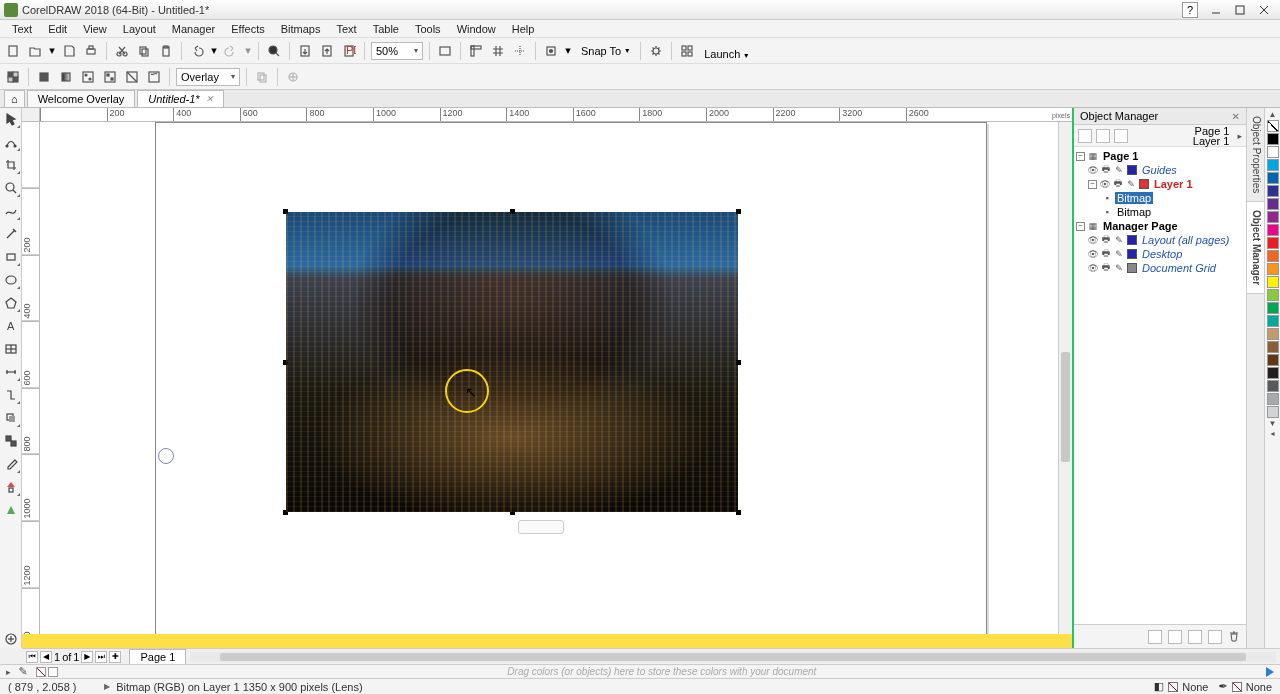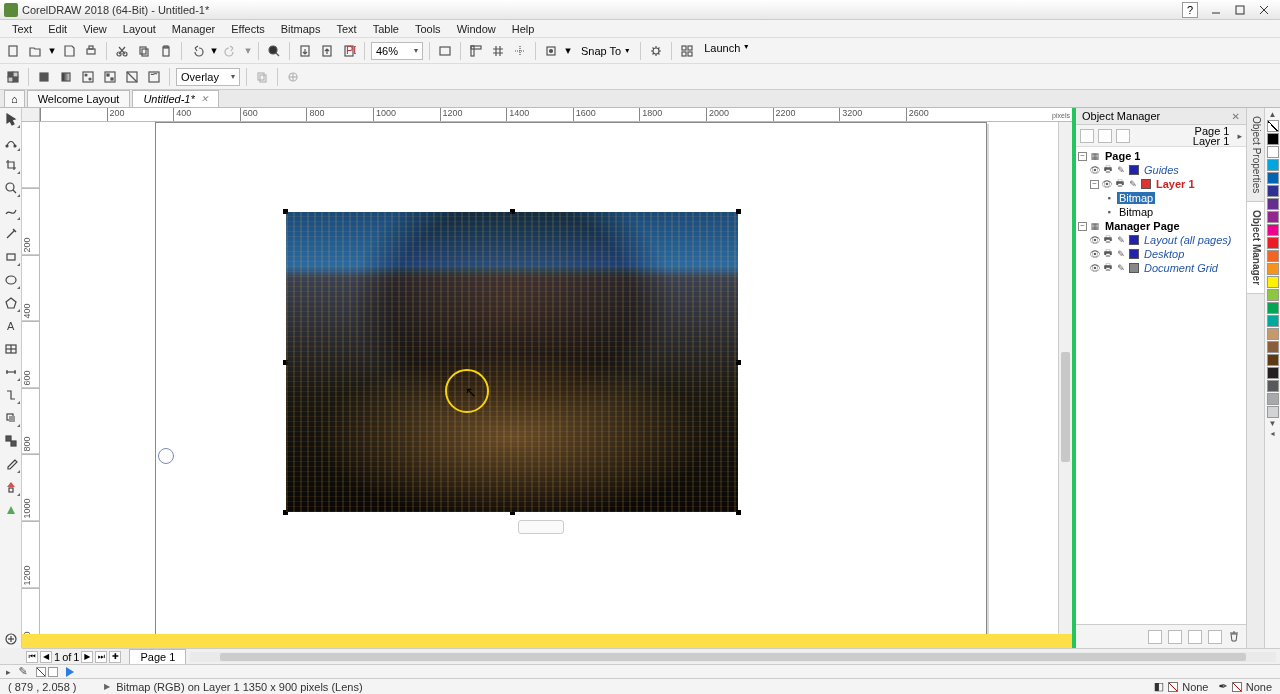--- a/index.html
+++ b/index.html
@@ -20,21 +20,21 @@
 
 
 .stdbar { height:26px; background:#f4f4f4; display:flex; align-items:center; padding:0 4px; gap:4px; border-bottom:1px solid #ddd; }
 .tbtn { width:18px;height:18px;display:flex;align-items:center;justify-content:center;border:1px solid transparent;border-radius:2px; }
 .tbtn svg{ width:14px;height:14px; fill:none; stroke:#555; stroke-width:1.2; }
 .sep{ width:1px;height:18px;background:#ccc;margin:0 2px; }
 .drop{ width:8px; display:flex;align-items:center;justify-content:center; }
 .zoomsel{ width:52px;height:18px;border:1px solid #bbb;background:#fff;display:flex;align-items:center;padding:0 4px; }
 .zoomsel .arr,.generic-dd .arr{ margin-left:auto;font-size:8px;color:#555; }
 .snapto{ display:flex;align-items:center;height:18px;padding:0 4px;border:1px solid transparent;justify-content:space-between; }
-.launch{ display:flex;align-items:flex-start;height:18px;padding:0 4px; }
+.launch{ display:flex;align-items:flex-end;height:18px;padding:0 4px; }
 
 
 .propbar { height:26px; background:#f4f4f4; display:flex; align-items:center; padding:0 4px; gap:4px; border-bottom:1px solid #ccc; }
 .generic-dd{ width:64px;height:18px;border:1px solid #bbb;background:#fff;display:flex;align-items:center;padding:0 4px; }
 
 
 .doctabs{ height:18px; background:#eaeaea; display:flex; align-items:flex-end; padding-left:4px; border-bottom:1px solid #bbb; }
 .doctab{ padding:2px 10px; background:#f8f8f8; border:1px solid #bbb; border-bottom:none; margin-right:2px; display:flex;align-items:center; }
 .doctab.home{ padding:2px 6px; }
 .doctab .close{ margin-left:6px; font-size:9px;color:#888; }
@@ -84,21 +84,21 @@
 .cursor-arrow{ position:absolute; left:425px; top:262px; font-size:14px; color:#000; }
 .small-ring{ position:absolute;width:16px;height:16px;border:1.5px solid #7a8ab5;border-radius:50%;left:118px;top:326px; }
 .pagebreak-widget{ position:absolute; left:478px; top:398px; width:46px;height:14px;border:1px solid #ccc;border-radius:3px;background:#fafafa; }
 
 
 .vscroll{ position:absolute; top:14px; right:0; width:14px; bottom:14px; background:#f0f0f0; border-left:1px solid #ccc; }
 .vscroll .thumb{ position:absolute; left:2px; right:2px; top:230px; height:110px; background:#c8c8c8; border-radius:2px; }
 .units-label{ position:absolute; top:0; right:0; width:14px;height:14px; font-size:8px;color:#666;display:flex;align-items:center;justify-content:center; }
 
 
-.docker{ width:192px; background:#f4f4f4; border-left:4px solid #22c55e; display:flex; }
+.docker{ width:192px; background:#f4f4f4; border-left:2px solid #22c55e; display:flex; }
 .docker .body{ flex:1; display:flex; flex-direction:column; }
 .docker .tabs{ width:18px; background:#ececec; border-left:1px solid #ccc; display:flex;flex-direction:column; }
 .docker .tabs .vtab{ writing-mode:vertical-rl; padding:8px 2px; font-size:10px; color:#444; border-bottom:1px solid #ccc; }
 .docker .tabs .vtab.active{ background:#fff; font-weight:bold; }
 .docker-title{ height:17px; background:#eaeaea; border-bottom:1px solid #ccc; padding:2px 6px; font-size:10px; display:flex;align-items:center; }
 .docker-title .x{ margin-left:auto; font-size:10px;color:#777; }
 .docker-toolbar{ height:22px; display:flex;align-items:center;padding:0 4px;gap:4px;border-bottom:1px solid #ddd; }
 .docker-toolbar .mini{ width:14px;height:14px;border:1px solid #bbb;background:#fff; }
 .docker-toolbar .lbls{ margin-left:auto; font-size:10px; text-align:right;line-height:10px; }
 .tree{ flex:1; background:#fff; overflow:auto; font-size:11px; padding:2px 0; min-height:0; }
@@ -268,21 +268,21 @@
       </svg>
     </div>
   <div class="tbtn">
       <svg viewBox="0 0 14 14">
         <rect x="3" y="2" width="8" height="10"></rect>
         <text x="4" y="10" font-size="5" fill="#b33" stroke="none">PDF</text>
       </svg>
     </div>
   <div class="sep"></div>
   <div class="zoomsel">
-      <span>46%</span>
+      <span>50%</span>
       <span class="arr">▾</span>
     </div>
   <div class="sep"></div>
   <div class="tbtn">
       <svg viewBox="0 0 14 14">
         <rect x="2" y="3" width="10" height="8"></rect>
       </svg>
     </div>
   <div class="sep"></div>
   <div class="tbtn">
@@ -407,21 +407,21 @@
         <line x1="3" y1="7" x2="11" y2="7"></line>
       </svg>
     </div>
 </div>
 
 <div class="doctabs">
   <div class="doctab home">
       <span>⌂</span>
     </div>
   <div class="doctab">
-      <span>Welcome Layout</span>
+      <span>Welcome Overlay</span>
     </div>
   <div class="doctab active">
       <span>Untitled-1*</span>
       <span class="close">✕</span>
     </div>
 </div>
 
 <div class="main">
 
   <div class="toolbox">
@@ -737,20 +737,21 @@
     </div>
 </div>
 
 <div class="hintbar">
   <span style="font-size:9px;color:#555">▸</span>
   <span style="font-size:11px;color:#555">✎</span>
   <div class="swatches">
     <div class="s none"></div>
     <div class="s"></div>
   </div>
+  <div class="hint">Drag colors (or objects) here to store these colors with your document</div>
   <span class="play"></span>
 </div>
 
 <div class="status">
   <span class="coords">( 879 , 2.058 )</span>
   <span class="arrow">▶</span>
   <span class="info">Bitmap (RGB) on Layer 1 1350 x 900 pixels  (Lens)</span>
   <div class="right">
     <span style="display:flex;align-items:center;gap:4px;">
       <span>◧</span>

